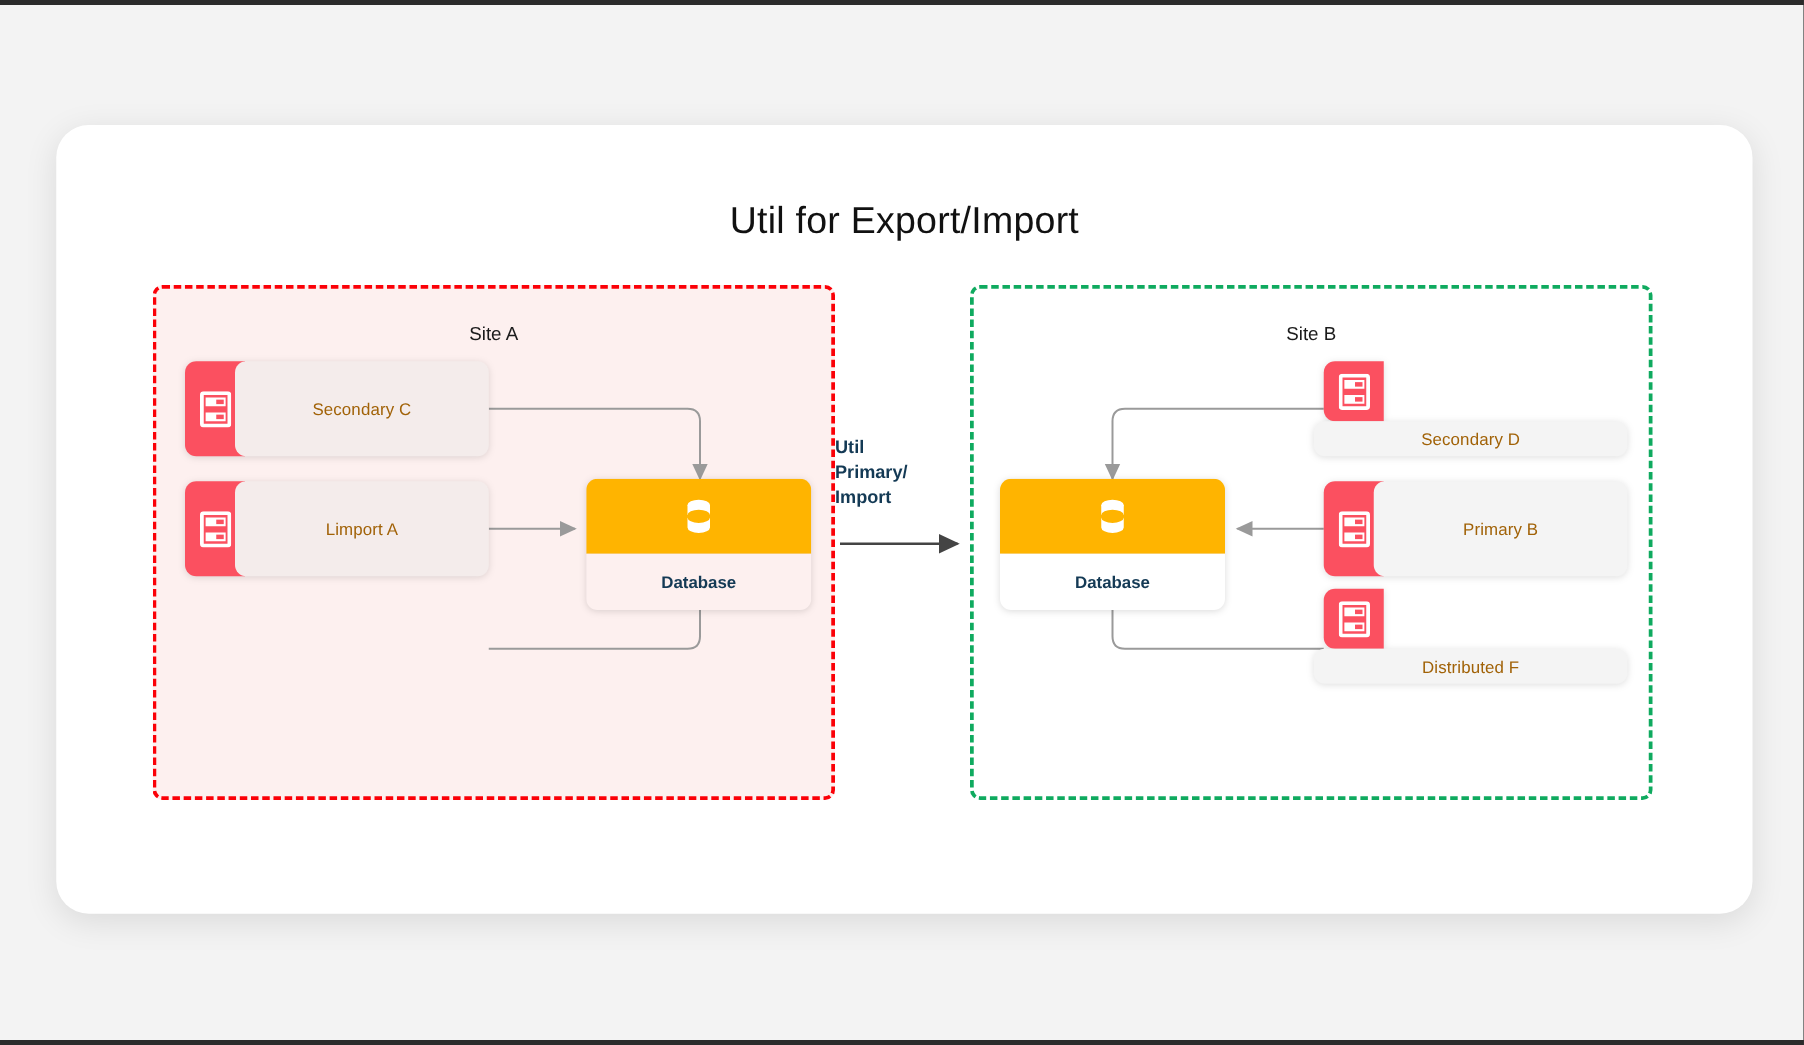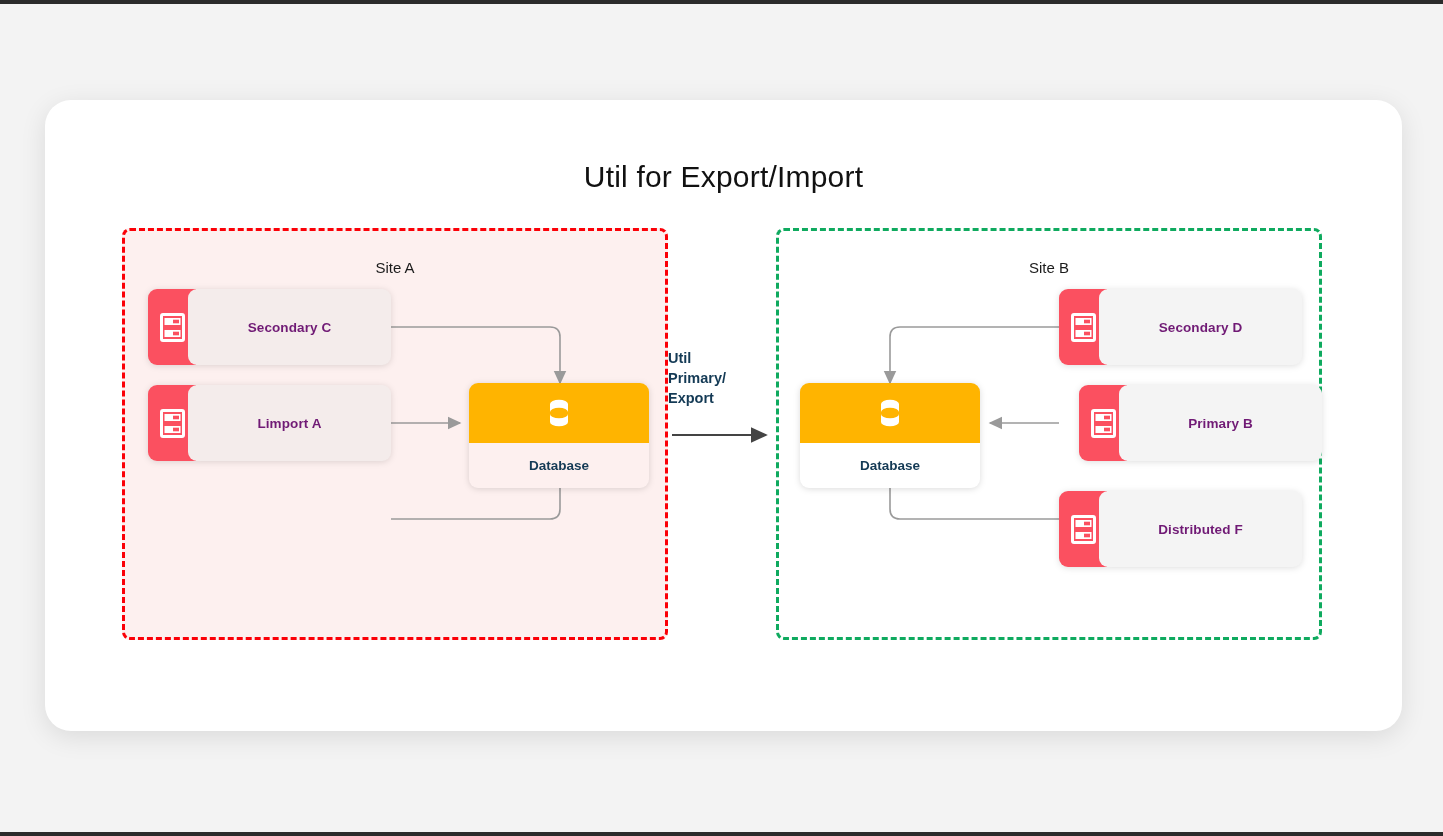--- a/index.html
+++ b/index.html
@@ -102,22 +102,22 @@
     justify-content: center;
   }
   .node-body {
     flex: 1 1 auto;
     border-radius: 9px;
     margin-left: -8px;
     display: flex;
     align-items: center;
     justify-content: center;
     font-size: 13.5px;
-    font-weight: bold;
-    color: #701a75;
+    font-weight: normal;
+    color: #a16207;
     letter-spacing: 0.1px;
   }
   .site-a-body { background: #f4eceb; }
   .site-b-body { background: #f4f4f4; }
 
   .svr {
     width: 25px;
     height: 29px;
     display: block;
   }
@@ -247,21 +247,21 @@
             <path d="M4 16 L4 24 a9 4.3 0 0 0 18 0 L22 16 a9 4.3 0 0 1 -18 0 z" fill="#ffffff"></path>
           </svg>
         </div>
         <div class="db-foot db-foot-a">Database</div>
       </div>
     </div>
 
     <div id="mid-label">
       <span>Util</span>
       <span>Primary/</span>
-      <span>Export</span>
+      <span>Import</span>
     </div>
 
     <svg id="mid-arrow" viewBox="0 0 108 70" xmlns="http://www.w3.org/2000/svg">
       <defs>
         <marker id="ah-mid" markerWidth="9" markerHeight="9" refX="7.5" refY="4.5" orient="auto">
           <path d="M0,0.6 L8.4,4.5 L0,8.4 z" fill="#444444"></path>
         </marker>
       </defs>
       <path d="M 4 35 L 98 35" fill="none" stroke="#444444" stroke-width="2" marker-end="url(#ah-mid)"></path>
     </svg>
@@ -276,47 +276,47 @@
           </marker>
         </defs>
 
         <path d="M 280 96 L 121 96 Q 111 96 111 106 L 111 152" fill="none" stroke="#9a9a9a" stroke-width="1.6" marker-end="url(#ah-b)"></path>
 
         <path d="M 280 192 L 211 192" fill="none" stroke="#9a9a9a" stroke-width="1.6" marker-end="url(#ah-b)"></path>
 
         <path d="M 280 288 L 121 288 Q 111 288 111 278 L 111 236" fill="none" stroke="#9a9a9a" stroke-width="1.6" marker-end="url(#ah-b)"></path>
       </svg>
 
-      <div class="node" style="left:280px; top:58px;">
+      <div class="node" style="left:280px; top:58px;flex-direction:column;">
         <div class="node-icon">
           <svg class="svr" viewBox="0 0 25 29" xmlns="http://www.w3.org/2000/svg">
             <rect x="1.5" y="1.5" width="22" height="26" rx="1.5" fill="none" stroke="#ffffff" stroke-width="3"></rect>
             <rect x="4.5" y="5" width="16" height="7" fill="#ffffff"></rect>
             <rect x="13" y="6.7" width="6" height="3.6" fill="#fb5060"></rect>
             <rect x="4.5" y="17" width="16" height="7" fill="#ffffff"></rect>
             <rect x="13" y="18.7" width="6" height="3.6" fill="#fb5060"></rect>
           </svg>
         </div>
         <div class="node-body site-b-body">Secondary D</div>
       </div>
 
-      <div class="node" style="left:280px; top:154px;margin-left:20px;">
+      <div class="node" style="left:280px; top:154px;">
         <div class="node-icon">
           <svg class="svr" viewBox="0 0 25 29" xmlns="http://www.w3.org/2000/svg">
             <rect x="1.5" y="1.5" width="22" height="26" rx="1.5" fill="none" stroke="#ffffff" stroke-width="3"></rect>
             <rect x="4.5" y="5" width="16" height="7" fill="#ffffff"></rect>
             <rect x="13" y="6.7" width="6" height="3.6" fill="#fb5060"></rect>
             <rect x="4.5" y="17" width="16" height="7" fill="#ffffff"></rect>
             <rect x="13" y="18.7" width="6" height="3.6" fill="#fb5060"></rect>
           </svg>
         </div>
         <div class="node-body site-b-body">Primary B</div>
       </div>
 
-      <div class="node" style="left:280px; top:260px;">
+      <div class="node" style="left:280px; top:240px;flex-direction:column;">
         <div class="node-icon">
           <svg class="svr" viewBox="0 0 25 29" xmlns="http://www.w3.org/2000/svg">
             <rect x="1.5" y="1.5" width="22" height="26" rx="1.5" fill="none" stroke="#ffffff" stroke-width="3"></rect>
             <rect x="4.5" y="5" width="16" height="7" fill="#ffffff"></rect>
             <rect x="13" y="6.7" width="6" height="3.6" fill="#fb5060"></rect>
             <rect x="4.5" y="17" width="16" height="7" fill="#ffffff"></rect>
             <rect x="13" y="18.7" width="6" height="3.6" fill="#fb5060"></rect>
           </svg>
         </div>
         <div class="node-body site-b-body">Distributed F</div>

